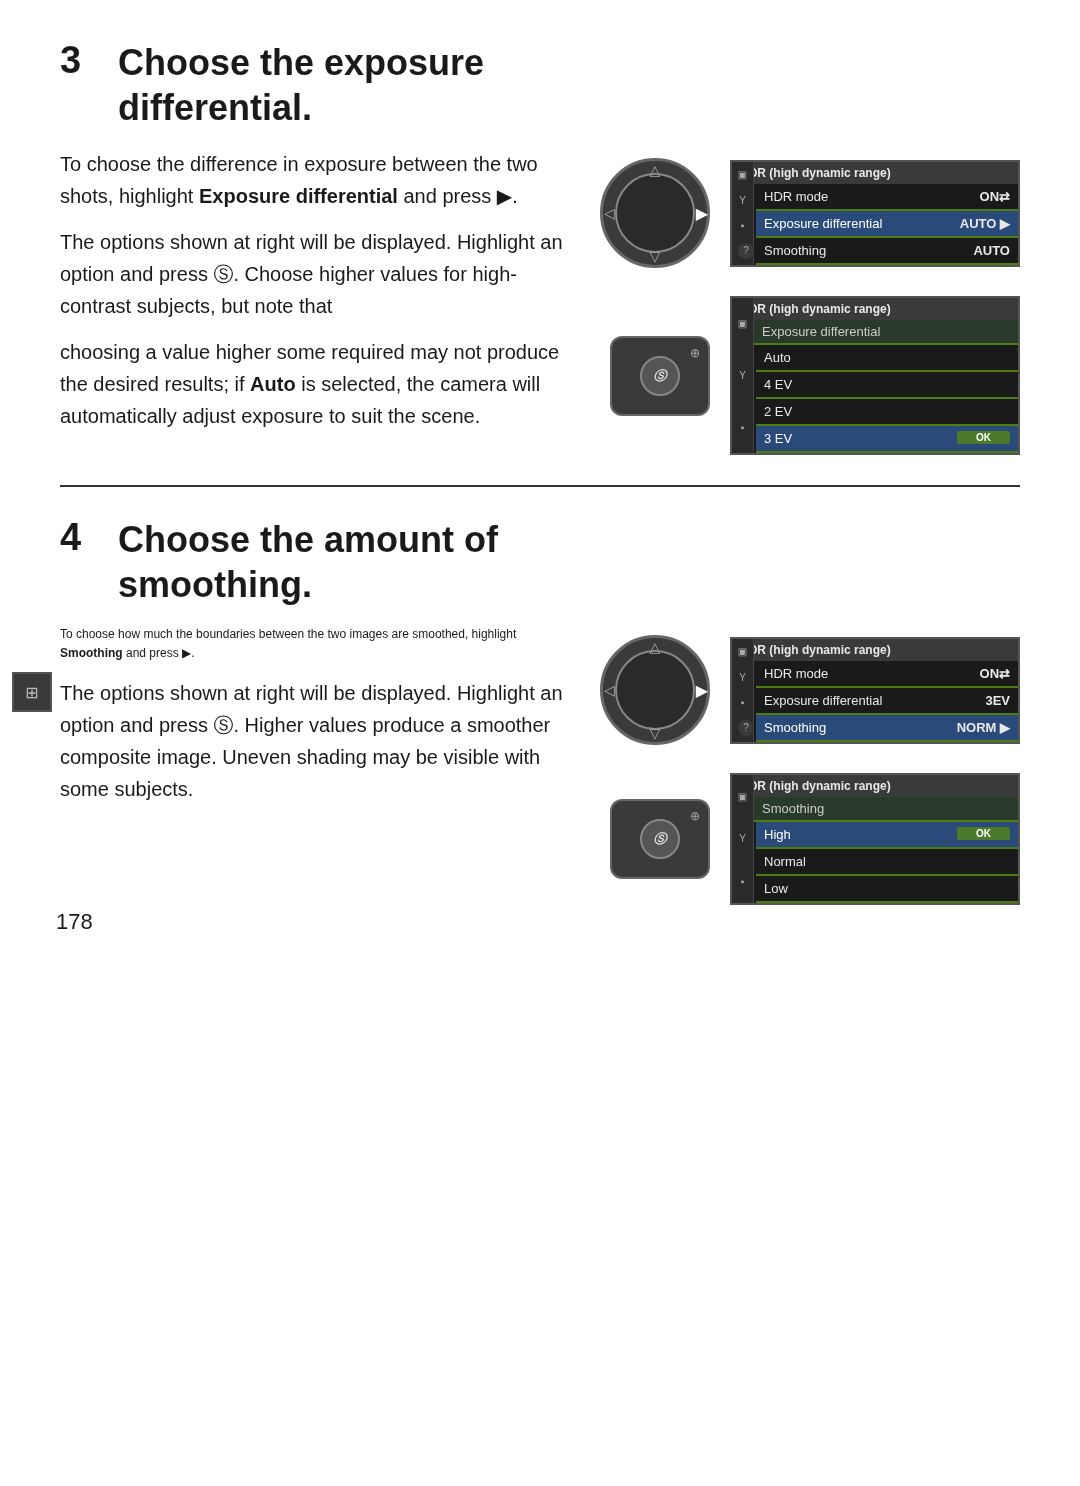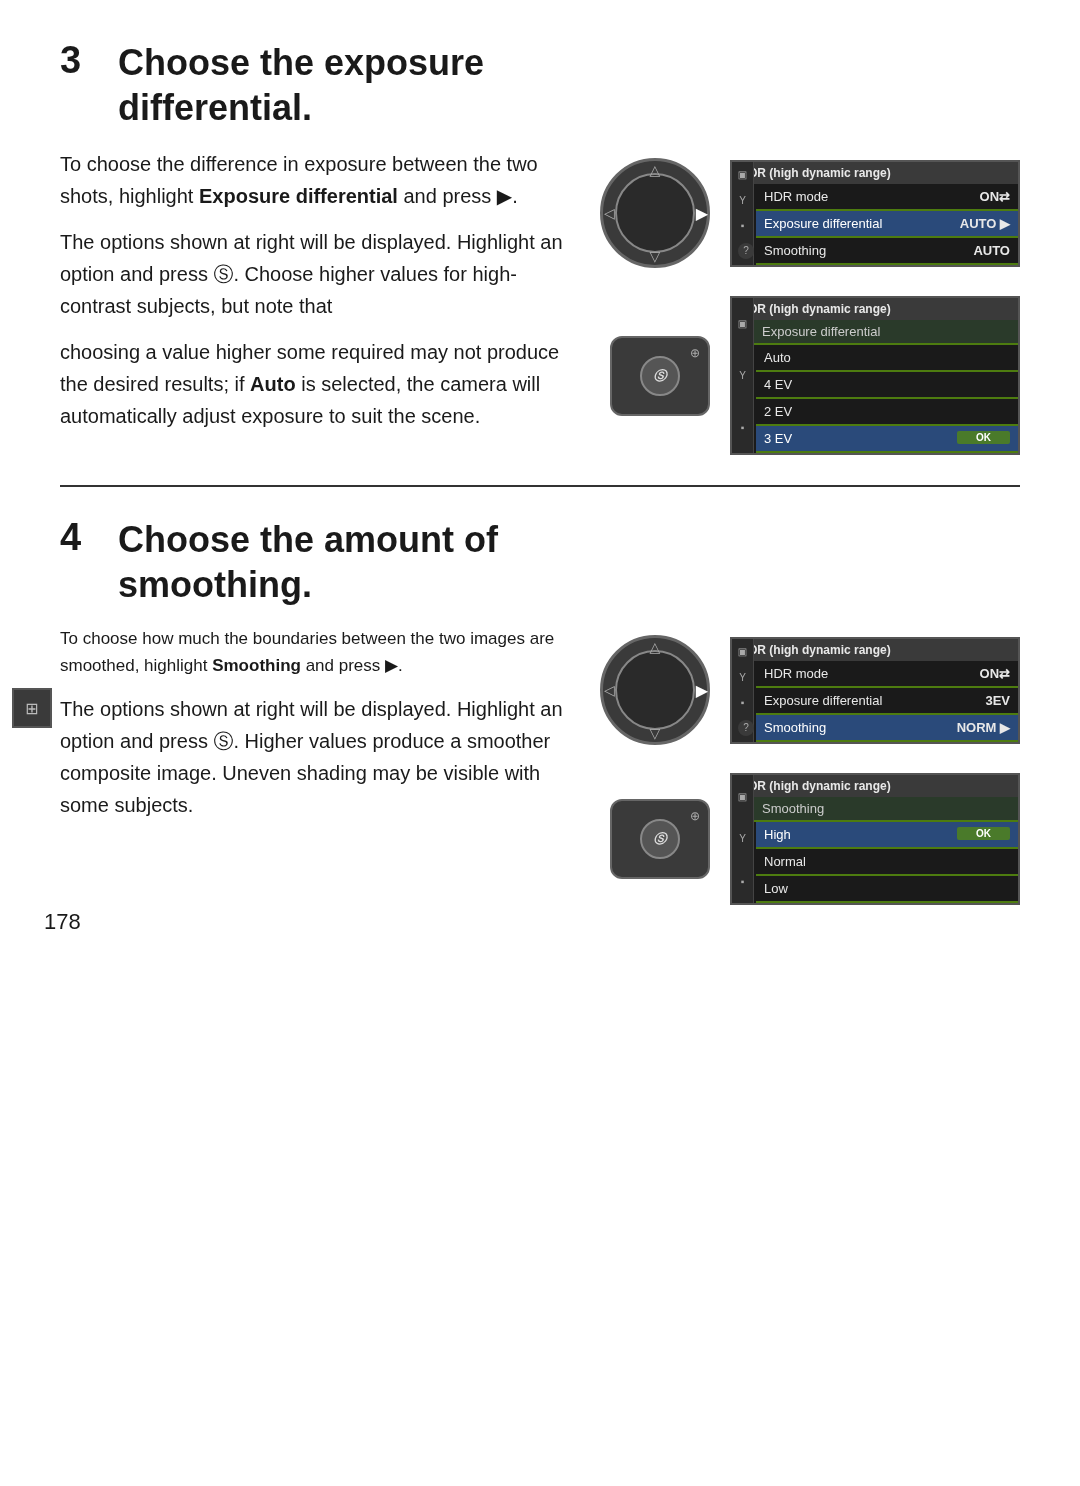--- a/index.html
+++ b/index.html
@@ -197,21 +197,21 @@
     .rec-icon {
       position: absolute;
       top: 8px;
       right: 8px;
       color: #aaa;
       font-size: 12px;
     }
     .bottom-page-number {
       position: absolute;
       bottom: 30px;
-      left: 44px;
+      left: 56px;
       font-size: 22px;
       font-weight: normal;
       color: #1a1a1a;
     }
     .bold { font-weight: bold; }
     .section3-layout {
       display: flex;
       flex-direction: row;
       gap: 8px;
     }
@@ -366,21 +366,21 @@
     <div class="section-header">
       <div class="step-number">4</div>
       <div class="step-title">
         <span>Choose the amount of</span><br>
         <span>smoothing.</span>
       </div>
     </div>
 
     <div class="section3-layout">
       <div class="section3-text" style="position:relative;">
-        <p style="font-size:17px;line-height:1.6;margin-bottom:14px;">
+        <p style="font-size:12px;line-height:1.6;margin-bottom:14px;">
           <span>To choose how much the boundaries between the two images are smoothed, highlight </span><span class="bold">Smoothing</span><span> and press ▶.</span>
         </p>
 
         <div style="position:relative;margin-bottom:14px;">
           <div style="position:absolute;left:-48px;top:-5px;width:40px;height:40px;background:#3a3a3a;border:2px solid #555;display:flex;align-items:center;justify-content:center;color:#bbb;font-size:16px;">⊞</div>
         </div>
         <p style="font-size:20px;line-height:1.6;">
           <span>The options shown at right will be displayed. Highlight an option and press Ⓢ. Higher values produce a smoother composite image. Uneven shading may be visible with some subjects.</span>
         </p>
       </div>

